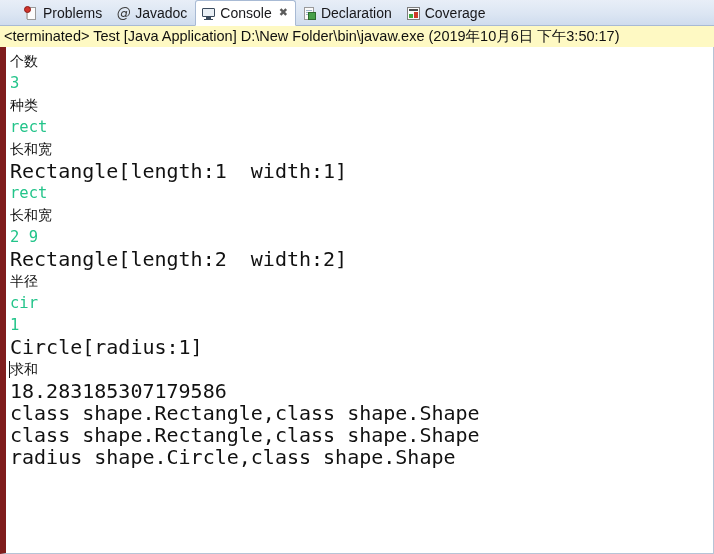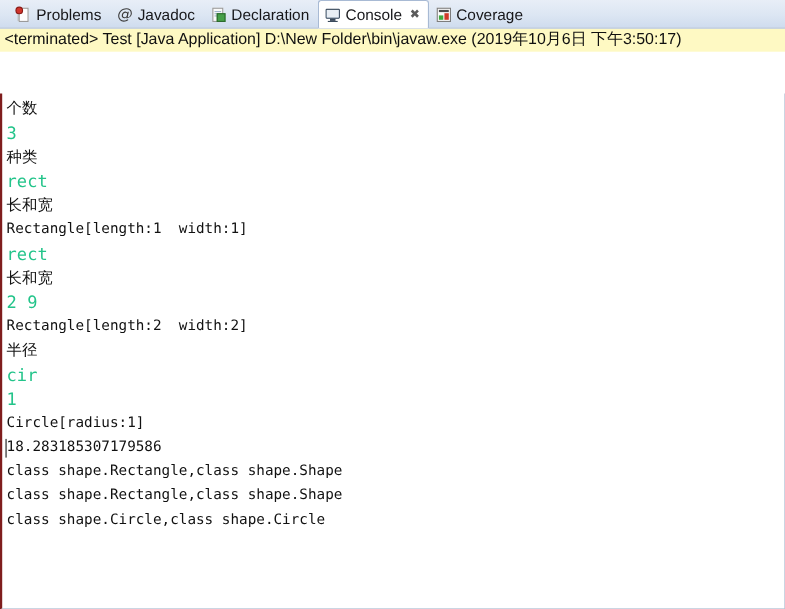--- a/index.html
+++ b/index.html
@@ -28,21 +28,21 @@
 
   
   .tabbar {
     position: relative;
     height: 26px;
     flex: 0 0 26px;
     background: linear-gradient(to bottom, #e8eef7 0%, #dce6f3 55%, #cfdcee 100%);
     border-bottom: 1px solid #a8bad4;
     display: flex;
     align-items: stretch;
-    padding-left: 8px;
+    padding-left: 18px;
     box-sizing: border-box;
   }
 
   .tab {
     display: flex;
     align-items: center;
     gap: 4px;
     padding: 0 7px 0 5px;
     font-size: 14px;
     color: #17171a;
@@ -220,47 +220,46 @@
     background: #fef9c3;
     box-sizing: border-box;
     overflow: hidden;
   }
 
   
   .console {
     position: relative;
     flex: 1 1 auto;
     background: #ffffff;
-    border-left: 2px solid #7f1d1d;
+    border-left: 6px solid #7f1d1d;
     border-right: 1px solid #b6c4d6;
     border-bottom: 1px solid #b6c4d6;
     overflow: hidden;
     padding: 3px 0 0 0;
     box-sizing: border-box;
-    margin-top: 38px;
   }
 
   .cline {
     height: 22px;
     line-height: 22px;
     padding-left: 4px;
     white-space: pre;
     font-size: 16px;
     letter-spacing: 0px;
   }
 
   .cline.cn {
     font-family: "DejaVu Sans", sans-serif;
     font-size: 14px;
     color: #111111;
   }
 
   .cline.mono {
     font-family: "DejaVu Sans Mono", monospace;
-    font-size: 13px;
+    font-size: 20px;
     color: #111111;
   }
 
   .cline.input {
     font-family: "DejaVu Sans Mono", monospace;
     font-size: 15.5px;
     color: #23c48a;
   }
 
   .caret {
@@ -282,40 +281,40 @@
           <i class="stem"></i>
           <i class="dot"></i>
         </span>
         <span class="tab-label">Problems</span>
       </div>
       <div class="tab">
         <span class="tabicon ic-javadoc">
           <i class="at">@</i>
         </span>
         <span class="tab-label">Javadoc</span>
+      </div>
+      <div class="tab active">
+        <span class="tabicon ic-console">
+          <i class="screen"></i>
+          <i class="inner"></i>
+          <i class="stand"></i>
+          <i class="base"></i>
+        </span>
+        <span class="tab-label">Console</span>
+        <span class="tab-close">✖</span>
       </div>
       <div class="tab">
         <span class="tabicon ic-declaration">
           <i class="sheet"></i>
           <i class="l1"></i>
           <i class="l2"></i>
           <i class="l3"></i>
           <i class="mark"></i>
         </span>
         <span class="tab-label">Declaration</span>
-      </div>
-      <div class="tab active">
-        <span class="tabicon ic-console">
-          <i class="screen"></i>
-          <i class="inner"></i>
-          <i class="stand"></i>
-          <i class="base"></i>
-        </span>
-        <span class="tab-label">Console</span>
-        <span class="tab-close">✖</span>
       </div>
       <div class="tab">
         <span class="tabicon ic-coverage">
           <i class="sheet"></i>
           <i class="top"></i>
           <i class="bar-g"></i>
           <i class="bar-r"></i>
         </span>
         <span class="tab-label">Coverage</span>
       </div>
@@ -332,19 +331,20 @@
       <div class="cline mono">Rectangle[length:1  width:1]</div>
       <div class="cline input">rect</div>
       <div class="cline cn">长和宽</div>
       <div class="cline input">2 9</div>
       <div class="cline mono">Rectangle[length:2  width:2]</div>
       <div class="cline cn">半径</div>
       <div class="cline input">cir</div>
       <div class="cline input">1</div>
       <div class="cline mono">Circle[radius:1]</div>
       <i class="caret" style="top: 314px; height: 17px;"></i>
+      <div class="cline cn">求和</div>
       <div class="cline mono">18.283185307179586</div>
       <div class="cline mono">class shape.Rectangle,class shape.Shape</div>
       <div class="cline mono">class shape.Rectangle,class shape.Shape</div>
-      <div class="cline mono">class shape.Circle,class shape.Circle</div>
+      <div class="cline mono">radius shape.Circle,class shape.Shape</div>
     </div>
 
 </div>
 
 </body></html>

